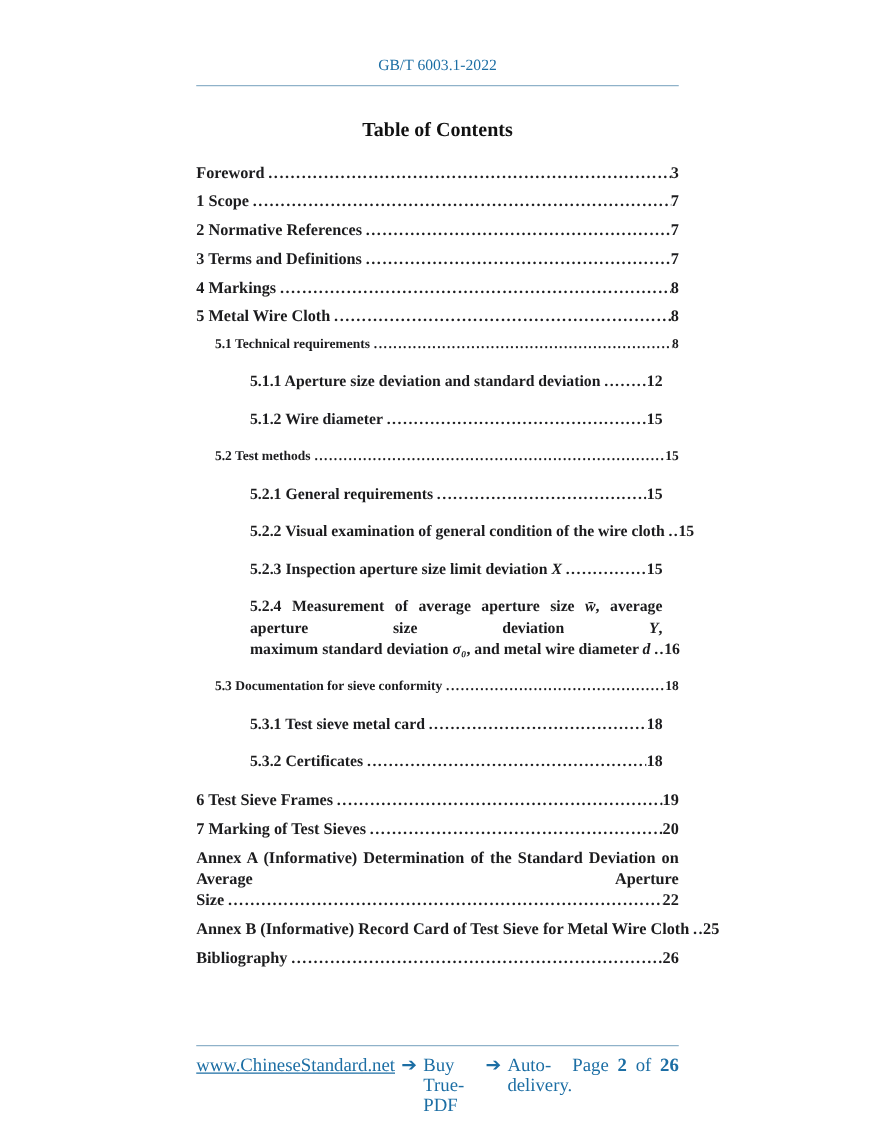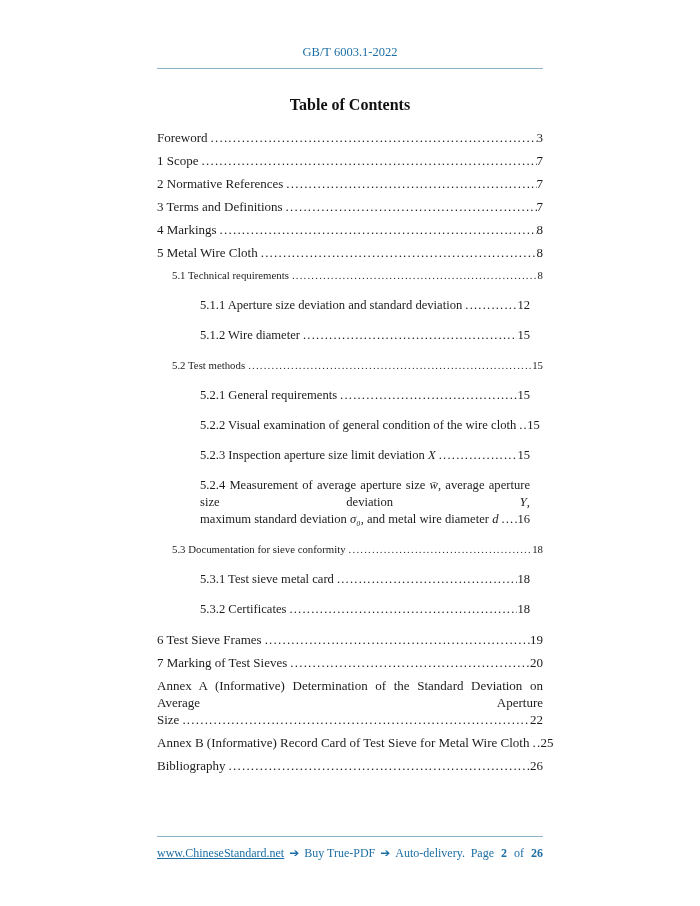--- a/index.html
+++ b/index.html
@@ -30,21 +30,21 @@
   
   .title {
     margin: 26px 0 0 0;
     text-align: center;
     font-size: 16px;
     font-weight: bold;
     line-height: 20px;
     color: #111111;
   }
   
-  .toc { margin: 14px 125px 0 125px; }
+  .toc { margin: 14px 125px 0 125px; font-weight: bold; }
   .entry { line-height: 17px; }
   .entry .row { display: flex; align-items: baseline; }
   .l0 { font-size: 13px;   margin: 6px 0; }
   .l1 { font-size: 10.8px; margin: 0; padding-left: 15px; }
   .l2 { font-size: 12.6px; margin: 13px; padding-left: 30px; }
   .t { white-space: nowrap; }
   .dots {
     flex: 1 1 auto;
     overflow: hidden;
     white-space: nowrap;
@@ -64,21 +64,21 @@
     left: 125px;
     right: 125px;
     top: 836px;
   }
   .footer-rule { border-top: 1px solid #8fb2c9; height: 0; }
   .footer-row {
     margin-top: 8px;
     display: flex;
     justify-content: space-between;
     align-items: baseline;
-    font-size: 12px;
+    font-size: 15px;
     line-height: 16px;
     color: #1c6ea4;
   }
   .footer-left { display: flex; gap: 5px; align-items: baseline; }
   .footer-url { text-decoration: underline; color: #1c6ea4; cursor: pointer; }
   .pageinfo { display: flex; gap: 7px; align-items: baseline; }
   .pageinfo b { font-weight: bold; }
 </style>
 </head>
 <body>

